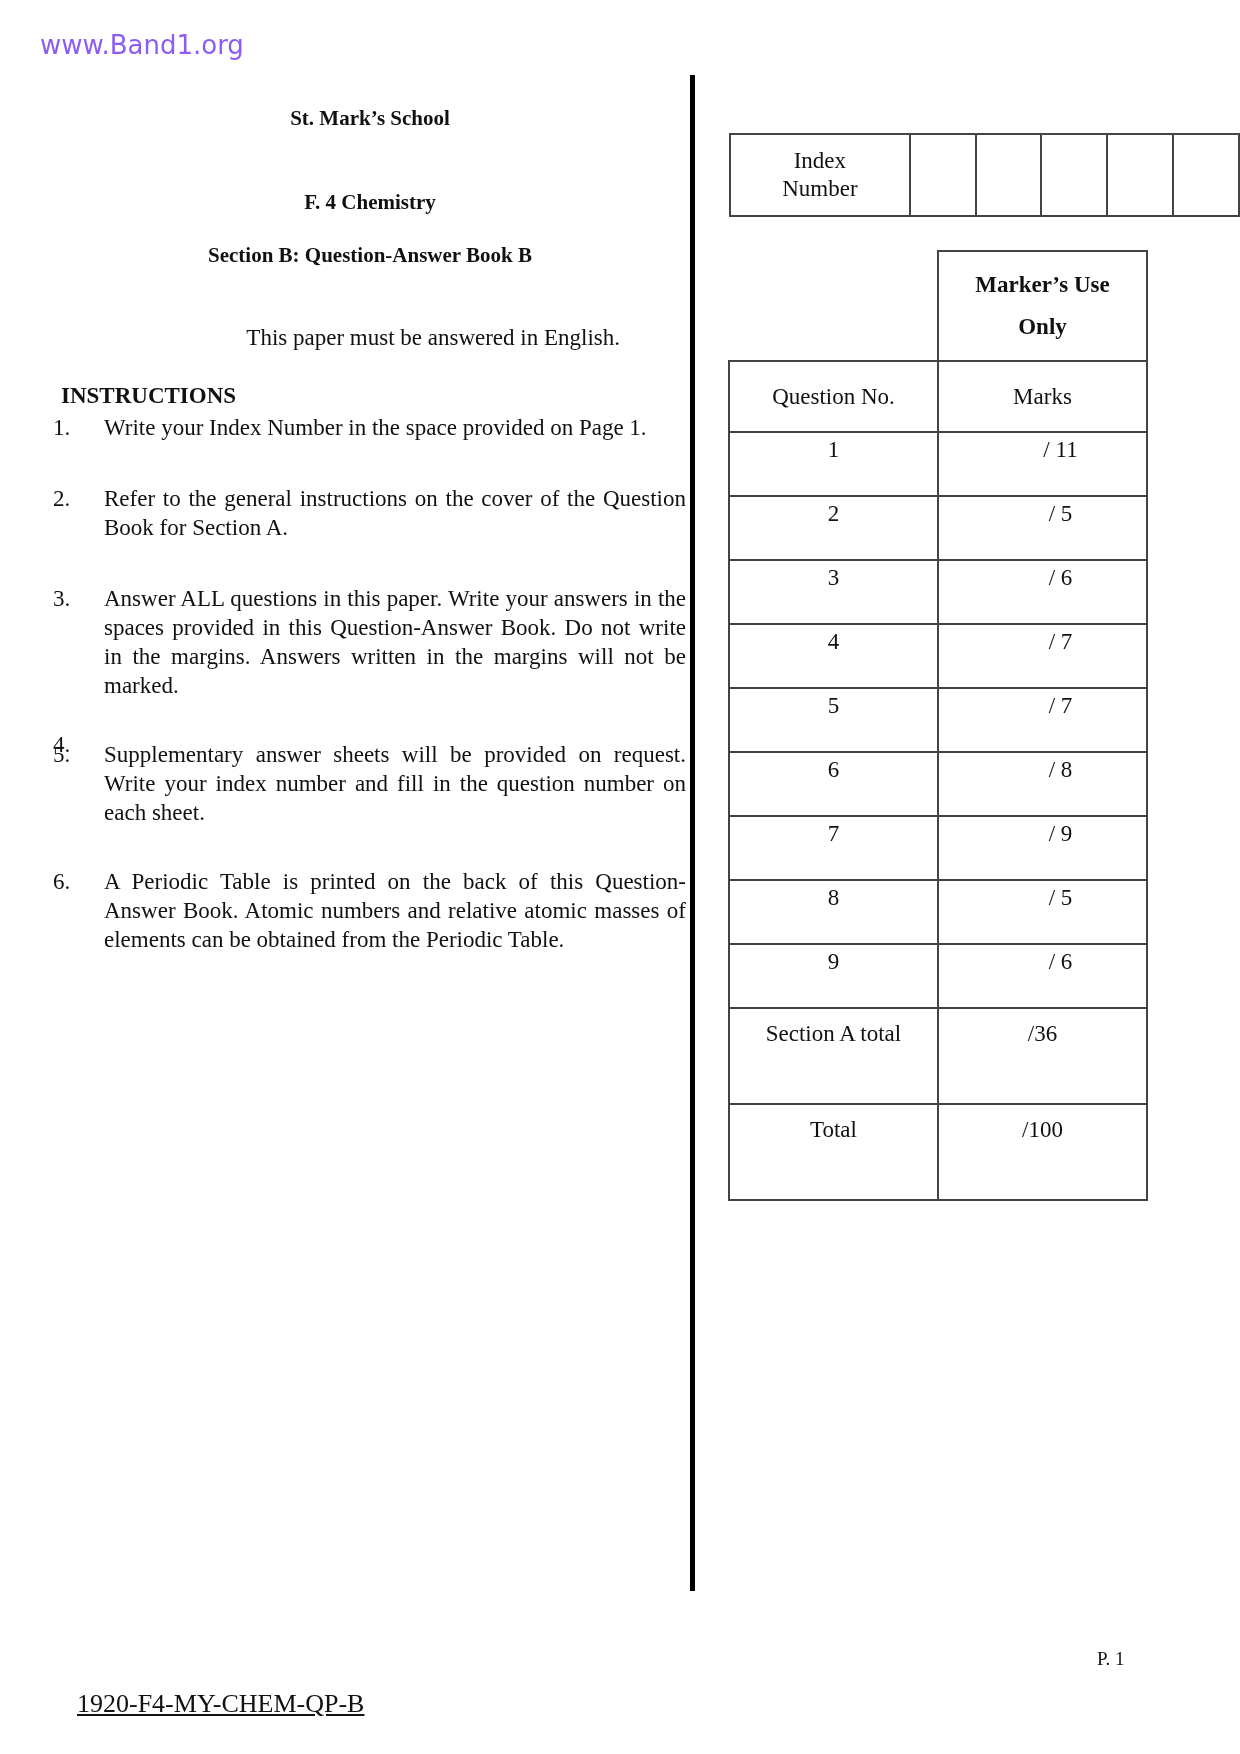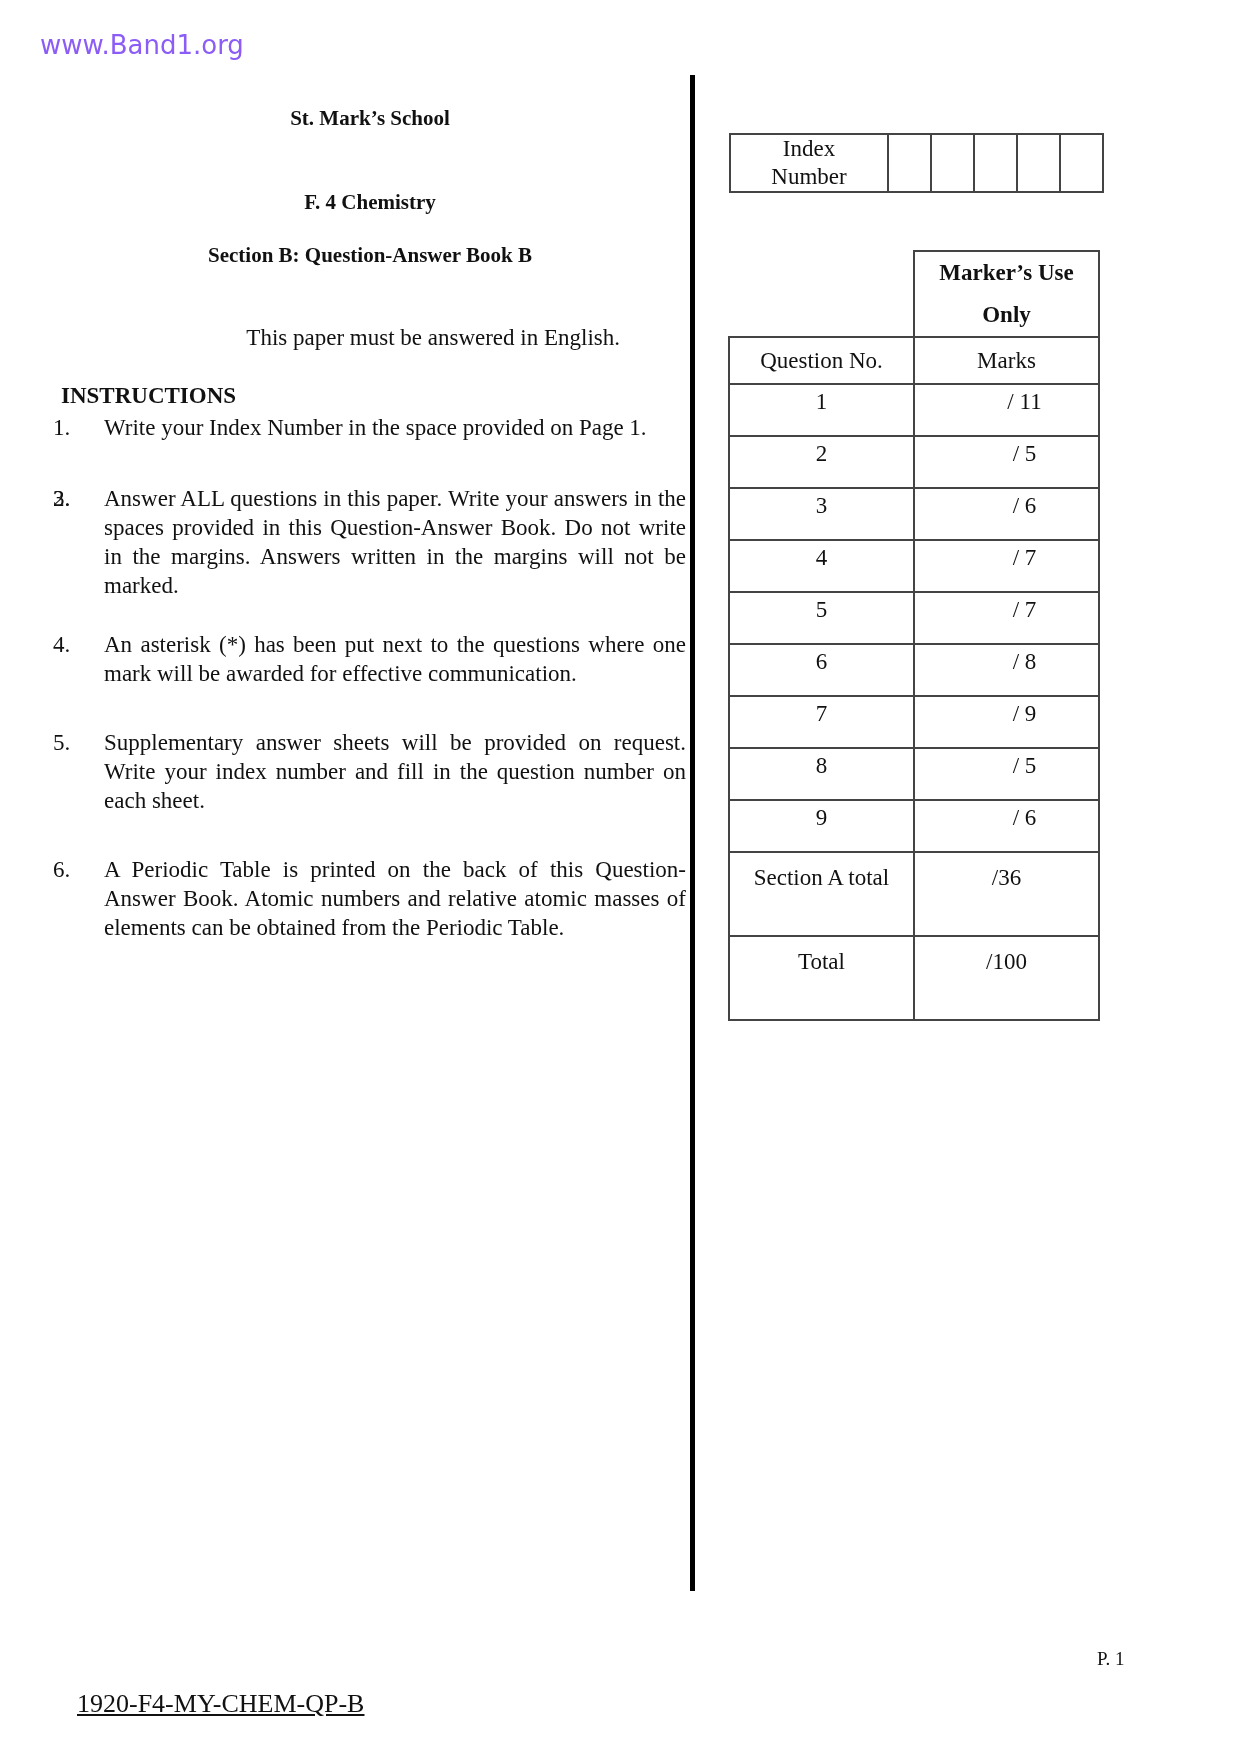--- a/index.html
+++ b/index.html
@@ -9,21 +9,21 @@
   .h-school { top: 104px; line-height: 28px; }
   .h-subject { top: 190px; }
   .h-section { top: 243px; }
   .lang-note { position: absolute; left: 120px; width: 500px; top: 325px; text-align: right; font-size: 23px; }
   .instr-title { position: absolute; left: 61px; top: 383px; font-weight: bold; font-size: 23px; }
   .instr-list { position: absolute; left: 50px; top: 413px; width: 636px; margin: 0; padding: 0; list-style: none; }
   .instr-item { position: relative; padding-left: 54px; font-size: 23px; line-height: 29px; text-align: justify; }
   .instr-num { position: absolute; left: 3px; top: 0; }
   .divider { position: absolute; left: 690px; top: 75px; width: 5px; height: 1516px; background: #000; }
   table { border-collapse: collapse; position: absolute; font-family: "Liberation Serif", "DejaVu Serif", serif; }
-  td { border: 2px solid #444; text-align: center; font-size: 23px; padding: 0; margin-top: 46px; }
+  td { border: 2px solid #444; text-align: center; font-size: 23px; padding: 12px; margin-top: 46px; }
   .index-table { left: 729px; top: 133px; }
   .index-table td.label { width: 156px; height: 56px; line-height: 28px; }
   .index-table td.box { width: 41px; height: 56px; }
   .marks-table { left: 728px; top: 250px; }
   .marks-table td.qcol { width: 183px; }
   .marks-table td.mcol { width: 183px; }
   .marks-table td.empty { border: none; border-right: 2px solid #444; border-bottom: 2px solid #444; }
   .marks-table td.marker-head { height: 84px; font-weight: bold; line-height: 42px; vertical-align: middle; }
   .marks-table tr.header-row td { height: 45px; }
   .marks-table tr.q-row td { height: 46px; vertical-align: top; padding-top: 4px; }
@@ -46,28 +46,28 @@
 <div class="lang-note">This paper must be answered in English.</div>
 
 <div class="instr-title">INSTRUCTIONS</div>
 <ul class="instr-list">
   <li class="instr-item" style="margin-top:0;">
     <span class="instr-num">1.</span>
     <span>Write your Index Number in the space provided on Page 1.</span>
   </li>
   <li class="instr-item" style="margin-top:42px;">
     <span class="instr-num">2.</span>
+    <span>Refer to the general instructions on the cover of the Question Book for Section A.</span>
   </li>
   <li class="instr-item" style="margin-top:42px;">
     <span class="instr-num">3.</span>
     <span>Answer ALL questions in this paper. Write your answers in the spaces provided in this Question-Answer Book. Do not write in the margins. Answers written in the margins will not be marked.</span>
   </li>
   <li class="instr-item" style="margin-top:30px;">
     <span class="instr-num">4.</span>
-    <span>An asterisk (*) has been put next to the questions where one mark will be awarded for effective communication.</span>
   </li>
   <li class="instr-item" style="margin-top:40px;">
     <span class="instr-num">5.</span>
     <span>Supplementary answer sheets will be provided on request. Write your index number and fill in the question number on each sheet.</span>
   </li>
   <li class="instr-item" style="margin-top:40px;">
     <span class="instr-num">6.</span>
     <span>A Periodic Table is printed on the back of this Question-Answer Book. Atomic numbers and relative atomic masses of elements can be obtained from the Periodic Table.</span>
   </li>
 </ul>

